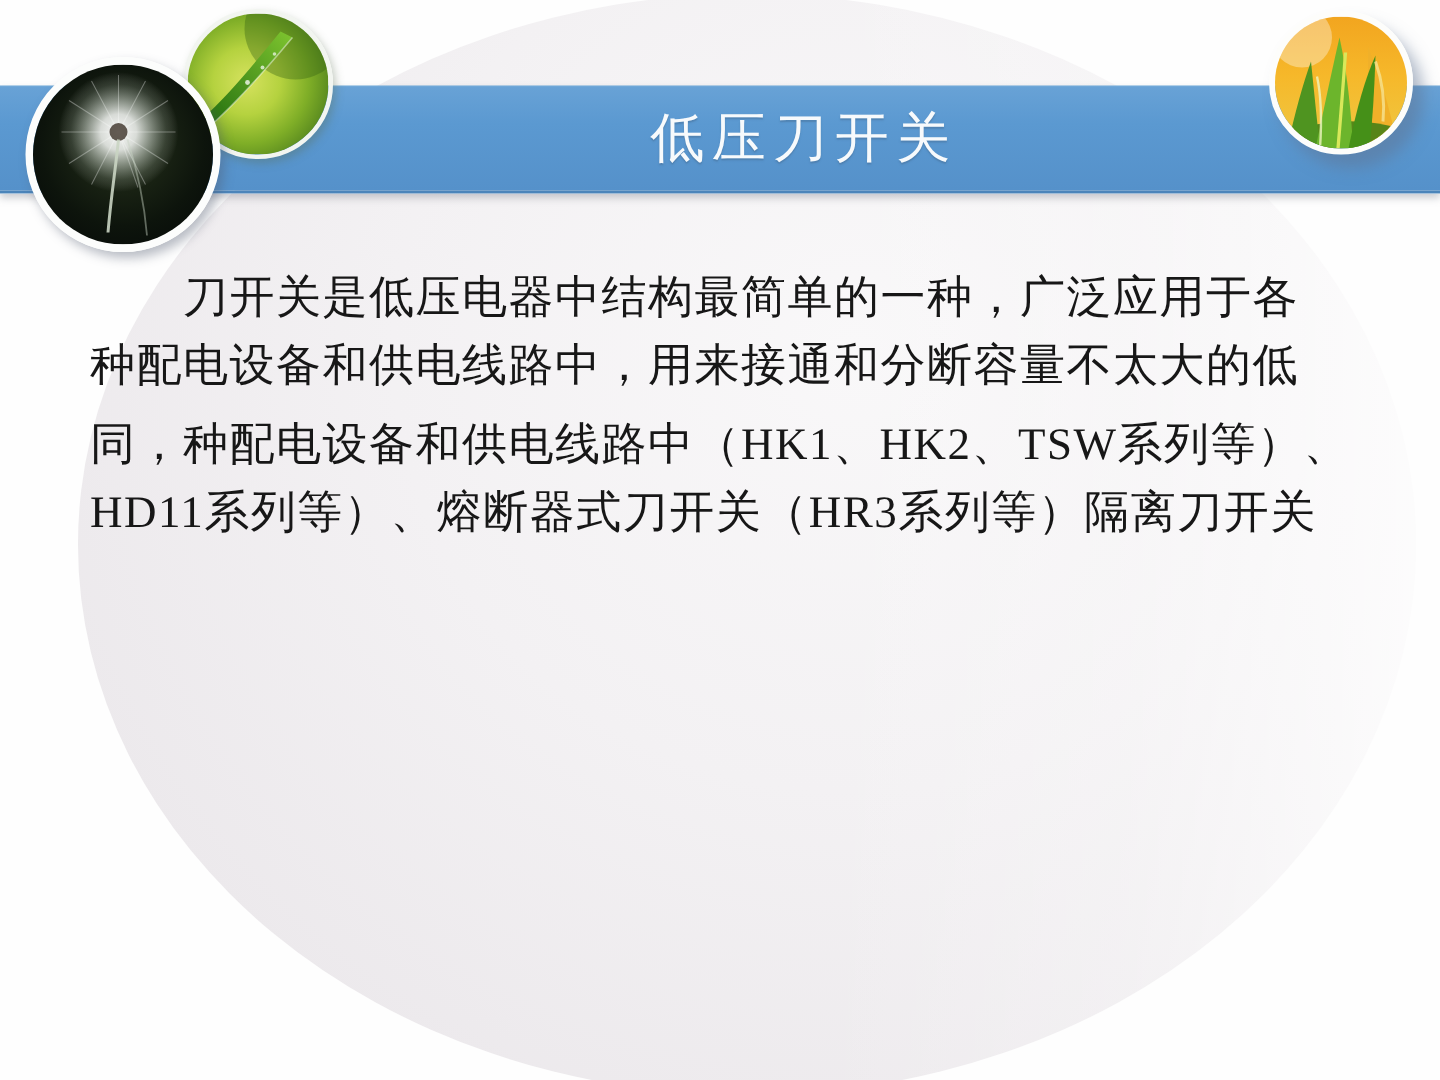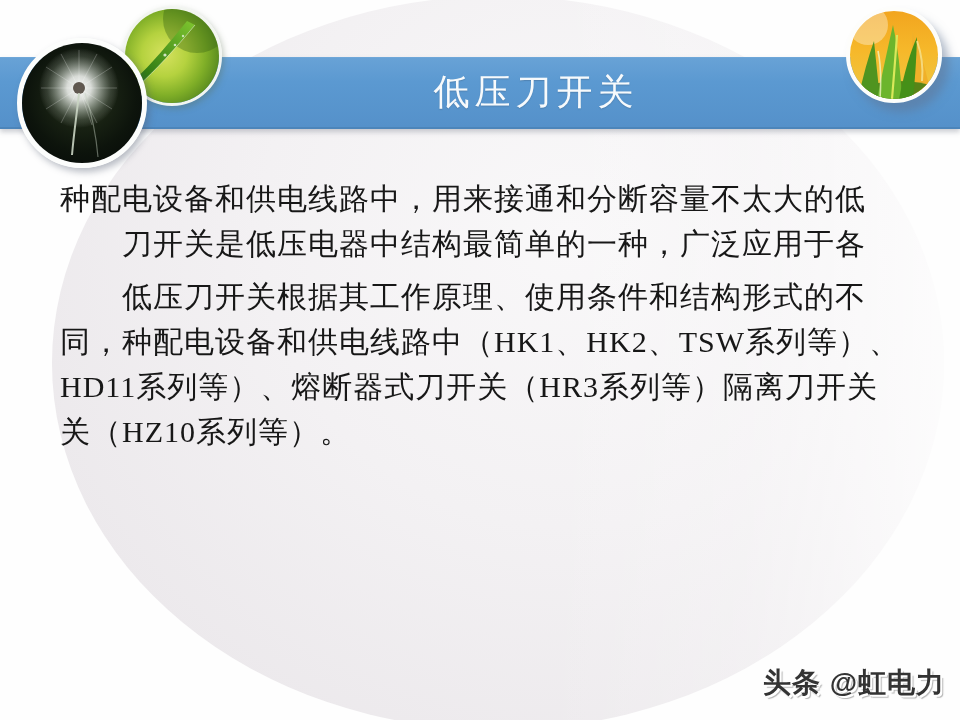--- a/index.html
+++ b/index.html
@@ -174,26 +174,23 @@
       <path d="M27,88 Q37,40 43,14 Q50,46 52,88 Z" fill="#6cb52c"></path>
       <path d="M49,88 Q57,48 67,26 Q66,60 63,88 Z" fill="#459018"></path>
       <path d="M42,88 Q45,52 47,24" stroke="#d9e85a" stroke-width="2.2" fill="none"></path>
       <path d="M30,88 Q32,58 28,40" stroke="#eef5c0" stroke-width="1.6" fill="none" opacity="0.8"></path>
       <path d="M67,30 Q74,50 72,70" stroke="#f6e9a0" stroke-width="2" fill="none" opacity="0.7"></path>
     </svg>
   </div>
 
   <div class="body-text">
     <div>
+      <div class="line indent">刀开关是低压电器中结构最简单的一种，广泛应用于各</div>
       <div class="line">种配电设备和供电线路中，用来接通和分断容量不太大的低</div>
-      <div class="line indent">刀开关是低压电器中结构最简单的一种，广泛应用于各</div>
     </div>
     <div class="para2">
-      <div class="line indent">低压刀开关根据其工作原理、使用条件和结构形式的不</div>
       <div class="line">同，种配电设备和供电线路中（HK1、HK2、TSW系列等）、</div>
       <div class="line">HD11系列等）、熔断器式刀开关（HR3系列等）隔离刀开关</div>
-      <div class="line">关（HZ10系列等）。</div>
     </div>
   </div>
 
-  <div class="watermark">头条 @虹电力</div>
 
 </div>
 
 </body></html>

